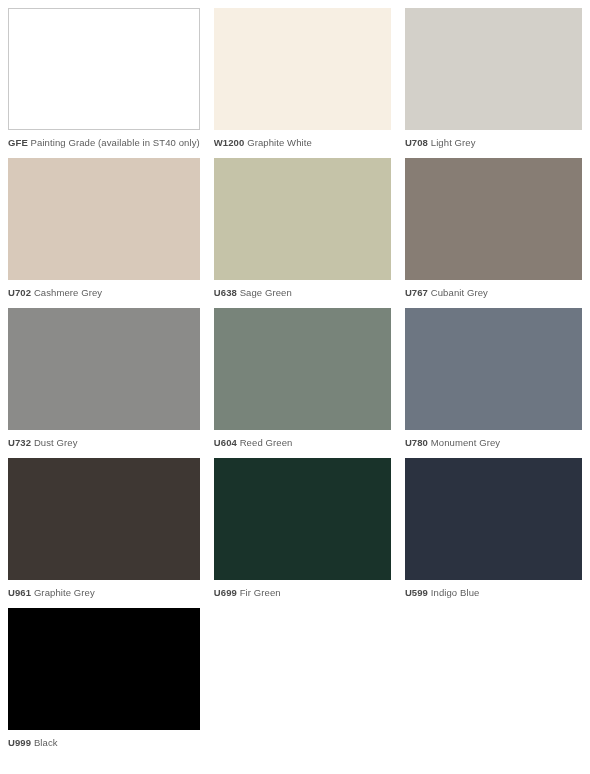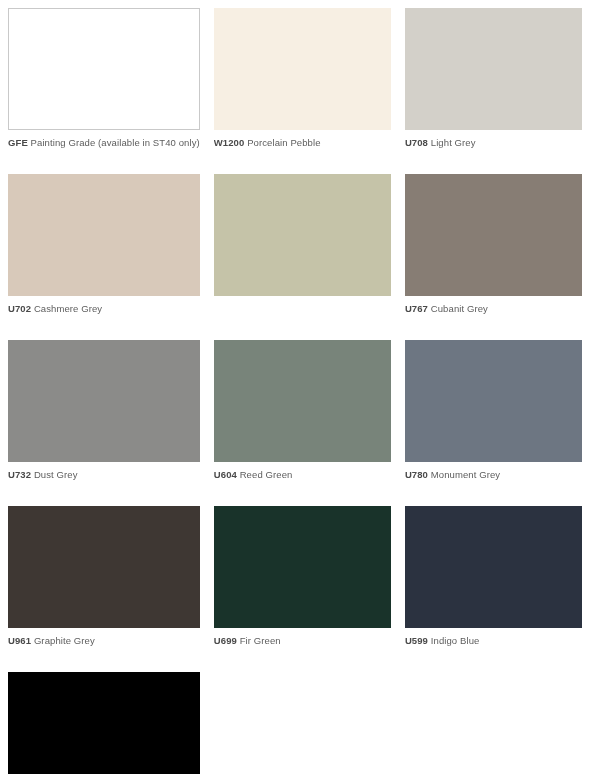--- a/index.html
+++ b/index.html
@@ -20,21 +20,21 @@
     width: 590px;
     padding: 8px 8px 0 8px;
     display: grid;
     grid-template-columns: repeat(3, 1fr);
     column-gap: 14px;
     row-gap: 0px;
   }
   .swatch-cell {
     box-sizing: border-box;
     width: 100%;
-    padding-bottom: 25px;
+    padding-bottom: 9px;
   }
   .swatch-chip {
     box-sizing: border-box;
     width: 100%;
     height: 122px;
     display: block;
   }
   .swatch-chip.bordered {
     border: 1px solid #c9c9c9;
   }
@@ -60,32 +60,33 @@
 </head>
 <body>
 
 <div id="swatch-grid">
     <div class="swatch-cell">
       <div class="swatch-chip bordered" style="background-color: rgb(255, 255, 255);"></div>
       <div class="swatch-label"><span class="swatch-code">GFE</span> <span class="swatch-name">Painting Grade (available in ST40 only)</span></div>
     </div>
     <div class="swatch-cell">
       <div class="swatch-chip" style="background-color: rgb(247, 239, 227);"></div>
-      <div class="swatch-label"><span class="swatch-code">W1200</span> <span class="swatch-name">Porcelain Pebble</span></div>
+      <div class="swatch-label"><span class="swatch-code">W1200</span> <span class="swatch-name">Graphite White</span></div>
     </div>
     <div class="swatch-cell">
       <div class="swatch-chip" style="background-color: rgb(211, 208, 201);"></div>
       <div class="swatch-label"><span class="swatch-code">U708</span> <span class="swatch-name">Light Grey</span></div>
     </div>
     <div class="swatch-cell">
       <div class="swatch-chip" style="background-color: rgb(216, 201, 186);"></div>
       <div class="swatch-label"><span class="swatch-code">U702</span> <span class="swatch-name">Cashmere Grey</span></div>
     </div>
     <div class="swatch-cell">
       <div class="swatch-chip" style="background-color: rgb(197, 195, 168);"></div>
+      <div class="swatch-label"><span class="swatch-code">U638</span> <span class="swatch-name">Sage Green</span></div>
     </div>
     <div class="swatch-cell">
       <div class="swatch-chip" style="background-color: rgb(135, 125, 116);"></div>
       <div class="swatch-label"><span class="swatch-code">U767</span> <span class="swatch-name">Cubanit Grey</span></div>
     </div>
     <div class="swatch-cell">
       <div class="swatch-chip" style="background-color: rgb(139, 139, 137);"></div>
       <div class="swatch-label"><span class="swatch-code">U732</span> <span class="swatch-name">Dust Grey</span></div>
     </div>
     <div class="swatch-cell">
@@ -103,14 +104,15 @@
     <div class="swatch-cell">
       <div class="swatch-chip" style="background-color: rgb(25, 51, 42);"></div>
       <div class="swatch-label"><span class="swatch-code">U699</span> <span class="swatch-name">Fir Green</span></div>
     </div>
     <div class="swatch-cell">
       <div class="swatch-chip" style="background-color: rgb(43, 50, 64);"></div>
       <div class="swatch-label"><span class="swatch-code">U599</span> <span class="swatch-name">Indigo Blue</span></div>
     </div>
     <div class="swatch-cell">
       <div class="swatch-chip" style="background-color: rgb(0, 0, 0);"></div>
+      <div class="swatch-label"><span class="swatch-code">U999</span> <span class="swatch-name">Black</span></div>
     </div>
   </div>
 
 </body></html>

